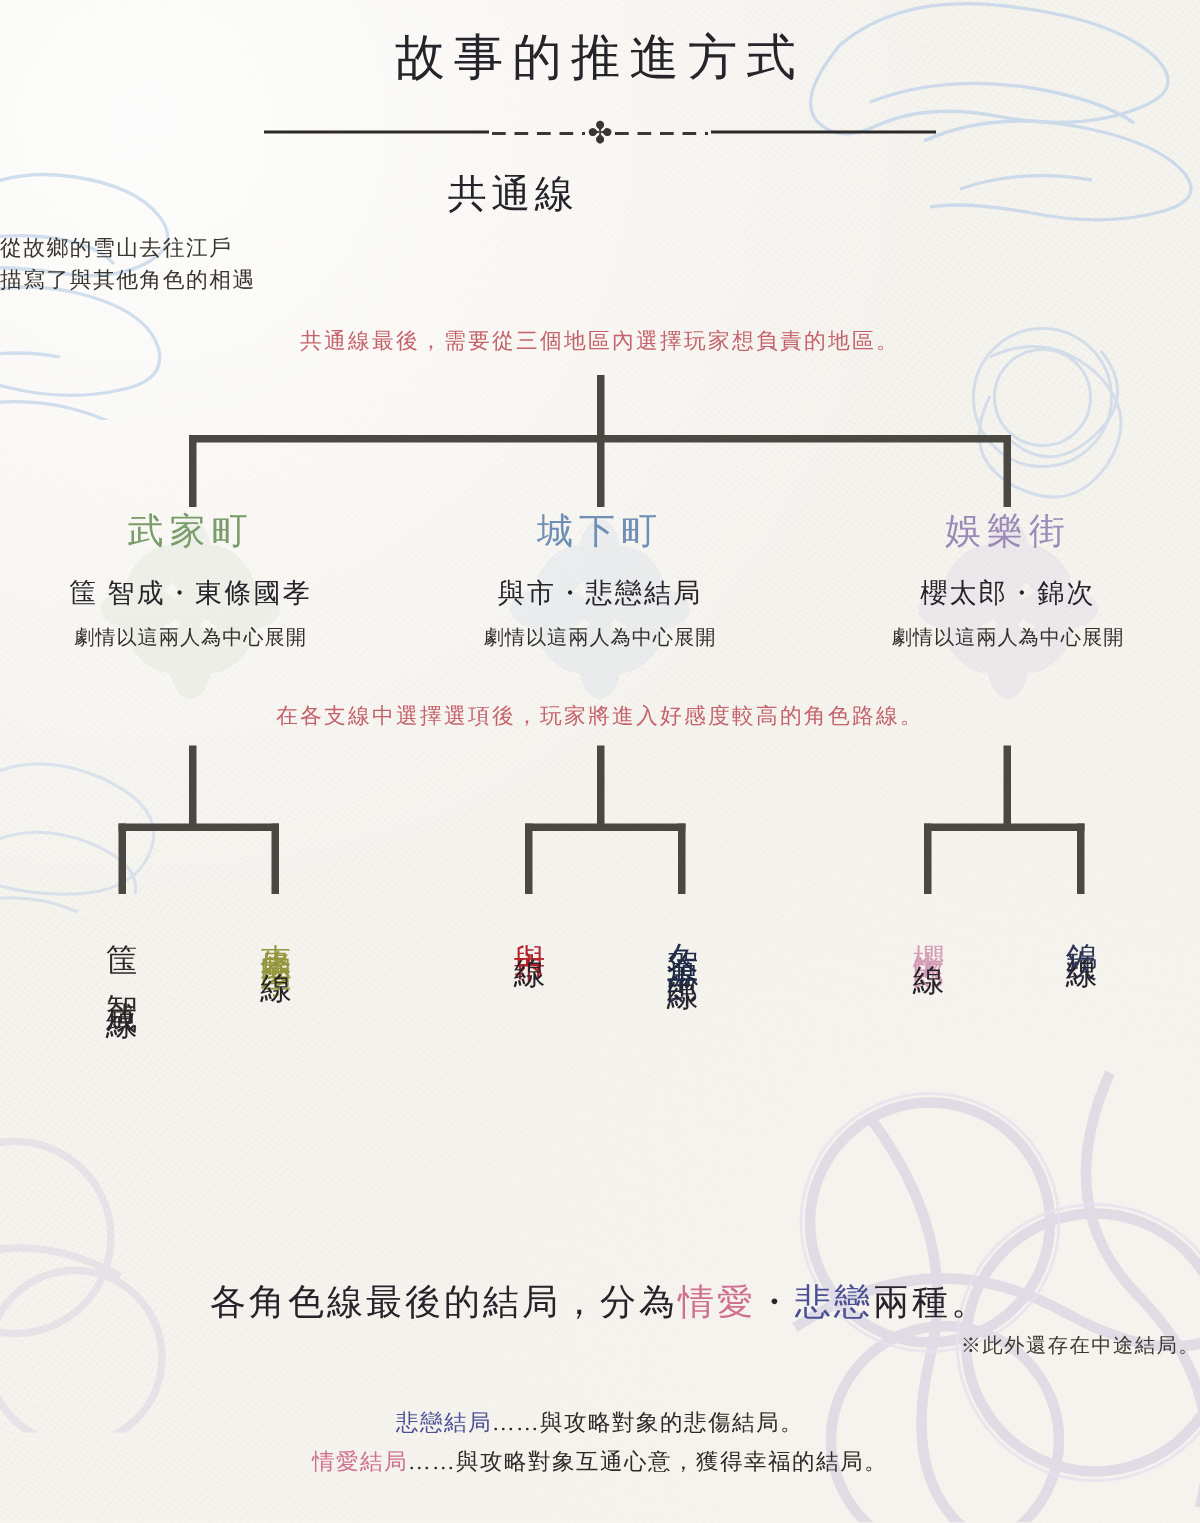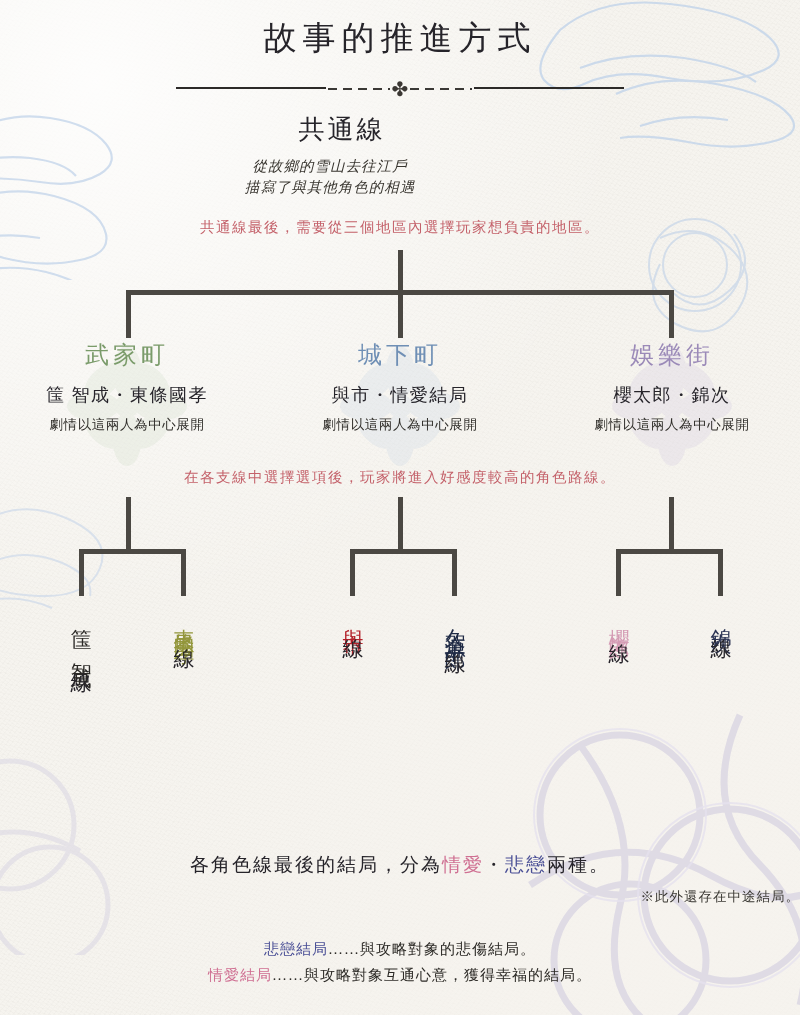--- a/index.html
+++ b/index.html
@@ -89,26 +89,24 @@
     text-align: center;
     font-size: 26px;
     letter-spacing: 3px;
     color: #26242a;
   }
   .common-desc {
     position: absolute;
     top: 156px;
     left: 0;
     width: 660px;
-    text-align: center;
     font-size: 14.5px;
     line-height: 21px;
     letter-spacing: 1px;
     color: #38352f;
-    font-style: italic;
   }
   .note-red {
     position: absolute;
     left: 0;
     width: 800px;
     text-align: center;
     font-size: 14.5px;
     letter-spacing: 1.5px;
     color: #c4616a;
   }
@@ -178,21 +176,21 @@
   }
   .vroute .suffix { color: #26242a; }
 
   
   .ending-main {
     position: absolute;
     top: 852px;
     left: 0;
     width: 800px;
     text-align: center;
-    font-size: 19px;
+    font-size: 24px;
     letter-spacing: 2px;
     color: #26242a;
   }
   .ending-main .love { color: #cf6f92; }
   .ending-main .sad  { color: #4a4f96; }
   .ending-note {
     position: absolute;
     top: 888px;
     left: 0;
     width: 800px;
@@ -330,21 +328,21 @@
         <ellipse cx="22" cy="50" rx="22" ry="12"></ellipse>
         <ellipse cx="78" cy="50" rx="22" ry="12"></ellipse>
         <ellipse cx="30" cy="30" rx="11" ry="19" transform="rotate(45 30 30)"></ellipse>
         <ellipse cx="70" cy="30" rx="11" ry="19" transform="rotate(-45 70 30)"></ellipse>
         <ellipse cx="30" cy="70" rx="11" ry="19" transform="rotate(-45 30 70)"></ellipse>
         <ellipse cx="70" cy="70" rx="11" ry="19" transform="rotate(45 70 70)"></ellipse>
         <circle cx="50" cy="50" r="10"></circle>
       </g>
     </svg>
     <div class="region-name" style="color: rgb(111, 143, 181);">城下町</div>
-    <div class="region-chars">與市・情愛結局</div>
+    <div class="region-chars">與市・悲戀結局</div>
     <div class="region-sub">劇情以這兩人為中心展開</div>
   </div>
 
   <div class="region" id="region-2">
     <svg class="region-watermark" viewBox="0 0 100 100">
       <g fill="#d5cde1" opacity="0.6">
         <ellipse cx="50" cy="22" rx="12" ry="22"></ellipse>
         <ellipse cx="50" cy="78" rx="12" ry="22"></ellipse>
         <ellipse cx="22" cy="50" rx="22" ry="12"></ellipse>
         <ellipse cx="78" cy="50" rx="22" ry="12"></ellipse>

